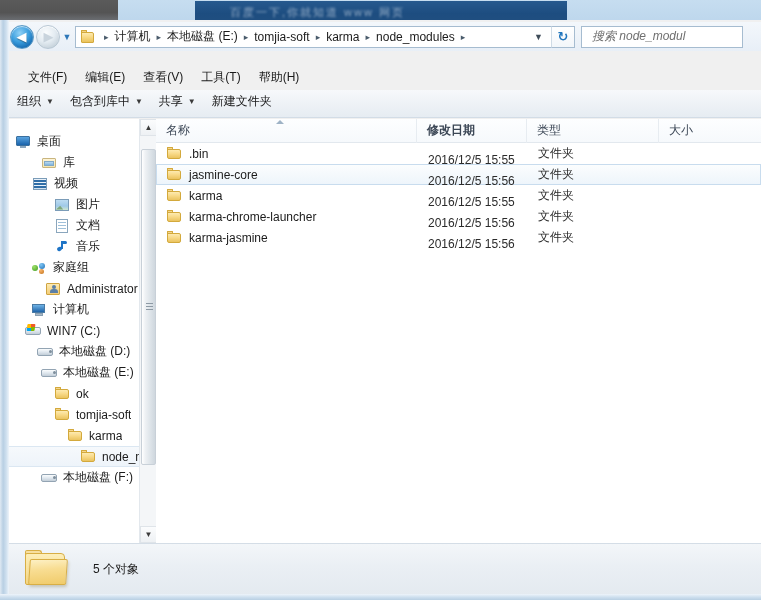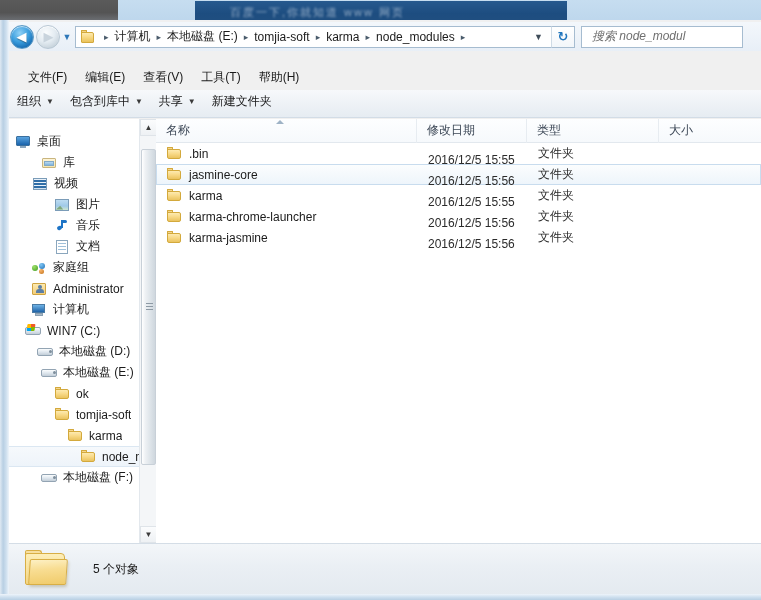--- a/index.html
+++ b/index.html
@@ -256,21 +256,21 @@
     background: linear-gradient(180deg,#fdfeff 0%,#f6f9fc 100%);
     border-bottom: 1px solid #e2e8ee;
     display: flex; align-items: center;
   }
   .col {
     font-size: 12px; color: #3b4655; position: relative; height: 24px;
     display: flex; align-items: center; padding-left: 10px;
     border-right: 1px solid #e7ecf1;
   }
   .col.name { width: 261px; }
-  .col.date { width: 110px; }
+  .col.date { width: 110px; font-weight: bold; }
   .col.type { width: 132px; }
   .col.size { width: 80px; border-right: none; }
   .sortarrow {
     position: absolute; left: 120px; top: 1px;
     width: 0; height: 0; border-left: 4px solid transparent;
     border-right: 4px solid transparent; border-bottom: 4px solid #9fb3c6;
   }
   .row {
     height: 21px; display: flex; align-items: center; font-size: 12px; color: #1b1b1b;
     border: 1px solid transparent;
@@ -425,48 +425,48 @@
       <div class="tree-item" style="padding-left:45px">
         <span class="ticon ic-picture">
             <span class="b"></span>
             <span class="sky"></span>
             <span class="hill"></span>
           </span>
         <span class="lbl">图片</span>
       </div>
 
       <div class="tree-item" style="padding-left:45px">
-        <span class="ticon ic-music">
-            <span class="n1"></span>
-            <span class="stem"></span>
-            <span class="flag"></span>
-          </span>
-        <span class="lbl">音乐</span>
-      </div>
-
-      <div class="tree-item" style="padding-left:45px">
         <span class="ticon ic-doc">
             <span class="p"></span>
             <span class="l l1"></span>
             <span class="l l2"></span>
             <span class="l l3"></span>
           </span>
         <span class="lbl">文档</span>
       </div>
 
+      <div class="tree-item" style="padding-left:45px">
+        <span class="ticon ic-music">
+            <span class="n1"></span>
+            <span class="stem"></span>
+            <span class="flag"></span>
+          </span>
+        <span class="lbl">音乐</span>
+      </div>
+
       <div class="tree-item" style="padding-left:22px">
         <span class="ticon ic-home">
             <span class="c1"></span>
             <span class="c2"></span>
             <span class="c3"></span>
           </span>
         <span class="lbl">家庭组</span>
       </div>
 
-      <div class="tree-item" style="padding-left:22px">
+      <div class="tree-item" style="padding-left:36px">
         <span class="ticon ic-user">
             <span class="b"></span>
             <span class="head"></span>
             <span class="body"></span>
           </span>
         <span class="lbl">Administrator</span>
       </div>
 
       <div class="tree-item" style="padding-left:22px">
         <span class="ticon ic-computer">

